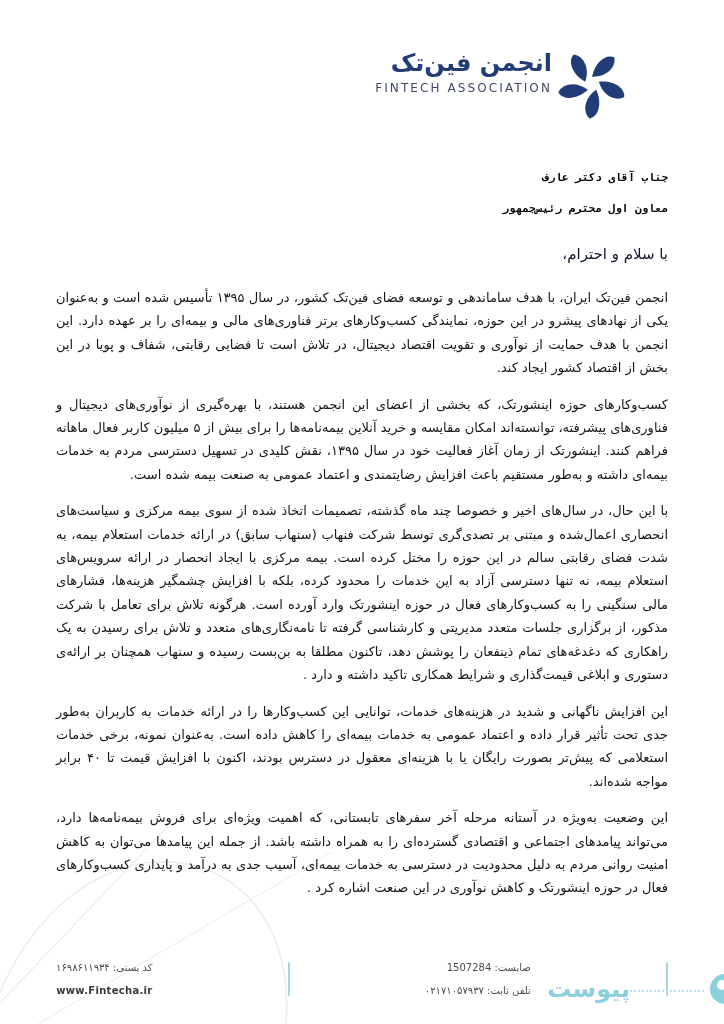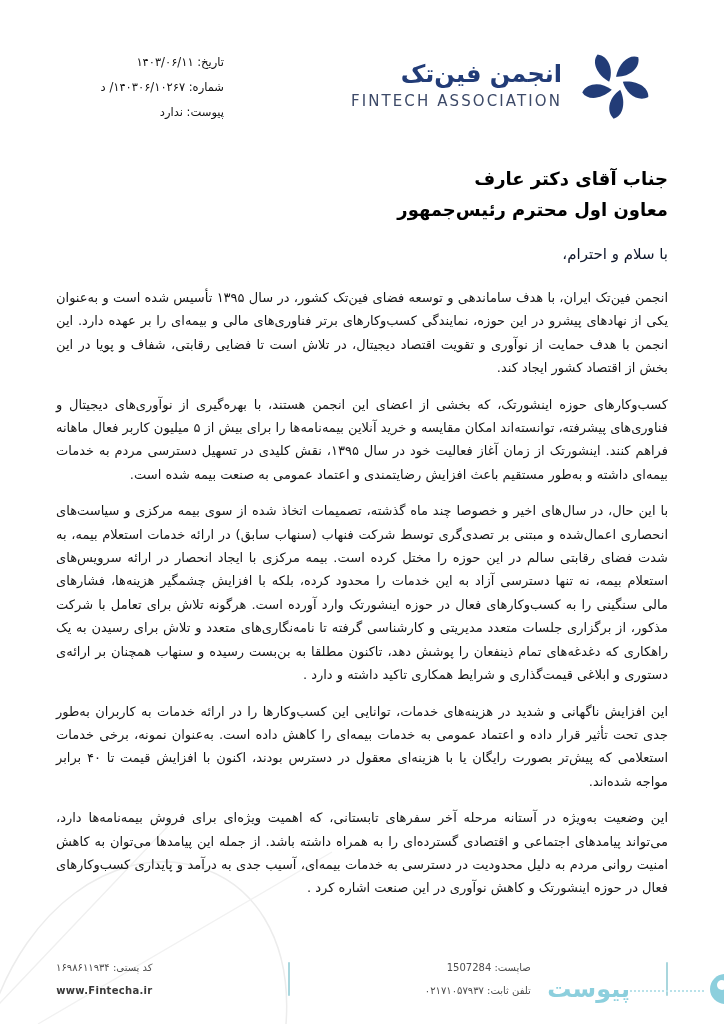--- a/index.html
+++ b/index.html
@@ -13,32 +13,32 @@
     color:#1b1b1b;
   }
   
   .hdr-meta{
     position:absolute;top:50px;left:84px;width:140px;
     direction:rtl;text-align:right;
     font-size:11.5px;line-height:25px;color:#111;
   }
   
   .logo{
-    position:absolute;top:48px;right:70px;
-    display:flex;align-items:center;gap:16px;
+    position:absolute;top:48px;right:94px;
+    display:flex;gap:2px;
   }
   .logo-text{display:flex;flex-direction:column;align-items:flex-end;}
   .logo-fa{font-weight:bold;font-size:24px;color:#223c77;direction:rtl;line-height:30px;}
-  .logo-en{font-size:15px;letter-spacing:2.1px;color:#3d4a68;margin-top:3px;}
+  .logo-en{font-size:12px;letter-spacing:2.1px;color:#3d4a68;margin-top:3px;}
   .logo-icon{width:76px;height:72px;}
   
   .recipient{
     position:absolute;top:163px;right:56px;
     direction:rtl;text-align:right;
-    font-weight:bold;font-size:18px;line-height:31px;color:#000;
+    font-weight:bold;font-size:11px;line-height:31px;color:#000;font-family:Liberation Mono, monospace;
   }
   .salutation{
     position:absolute;top:245px;right:56px;
     direction:rtl;font-size:15px;color:#0f172a;
   }
   
   .body-text{
     position:absolute;top:286px;left:56px;right:56px;
     direction:rtl;text-align:justify;
     font-size:13px;line-height:23.4px;color:#161616;
@@ -77,25 +77,20 @@
 <body>
 
 <div class="page">
 
   <svg class="corner-decor" width="340" height="200" viewBox="0 0 340 200">
     <path d="M-8 190 C 28 82 112 26 186 40 C 256 54 292 118 286 200" fill="none" stroke="#ececec" stroke-width="1.5"></path>
     <path d="M-20 200 L 168 2" fill="none" stroke="#efefef" stroke-width="1.3"></path>
     <path d="M 38 200 L 332 28" fill="none" stroke="#f1f1f1" stroke-width="1.3"></path>
   </svg>
 
-  <div class="hdr-meta">
-    <div>تاریخ: ۱۴۰۳/۰۶/۱۱</div>
-    <div>شماره: ۱۴۰۳۰۶/۱۰۲۶۷/ د</div>
-    <div>پیوست: ندارد</div>
-  </div>
 
   <div class="logo">
     <div class="logo-text">
       <div class="logo-fa">انجمن فین‌تک</div>
       <div class="logo-en">FINTECH ASSOCIATION</div>
     </div>
     <svg class="logo-icon" viewBox="0 0 100 100">
       <g fill="#223c77">
         <g transform="rotate(0 50 50)">
             <path d="M50 40 C54 20 69 8 81 13 C84 28 68 41 50 40 Z"></path>

